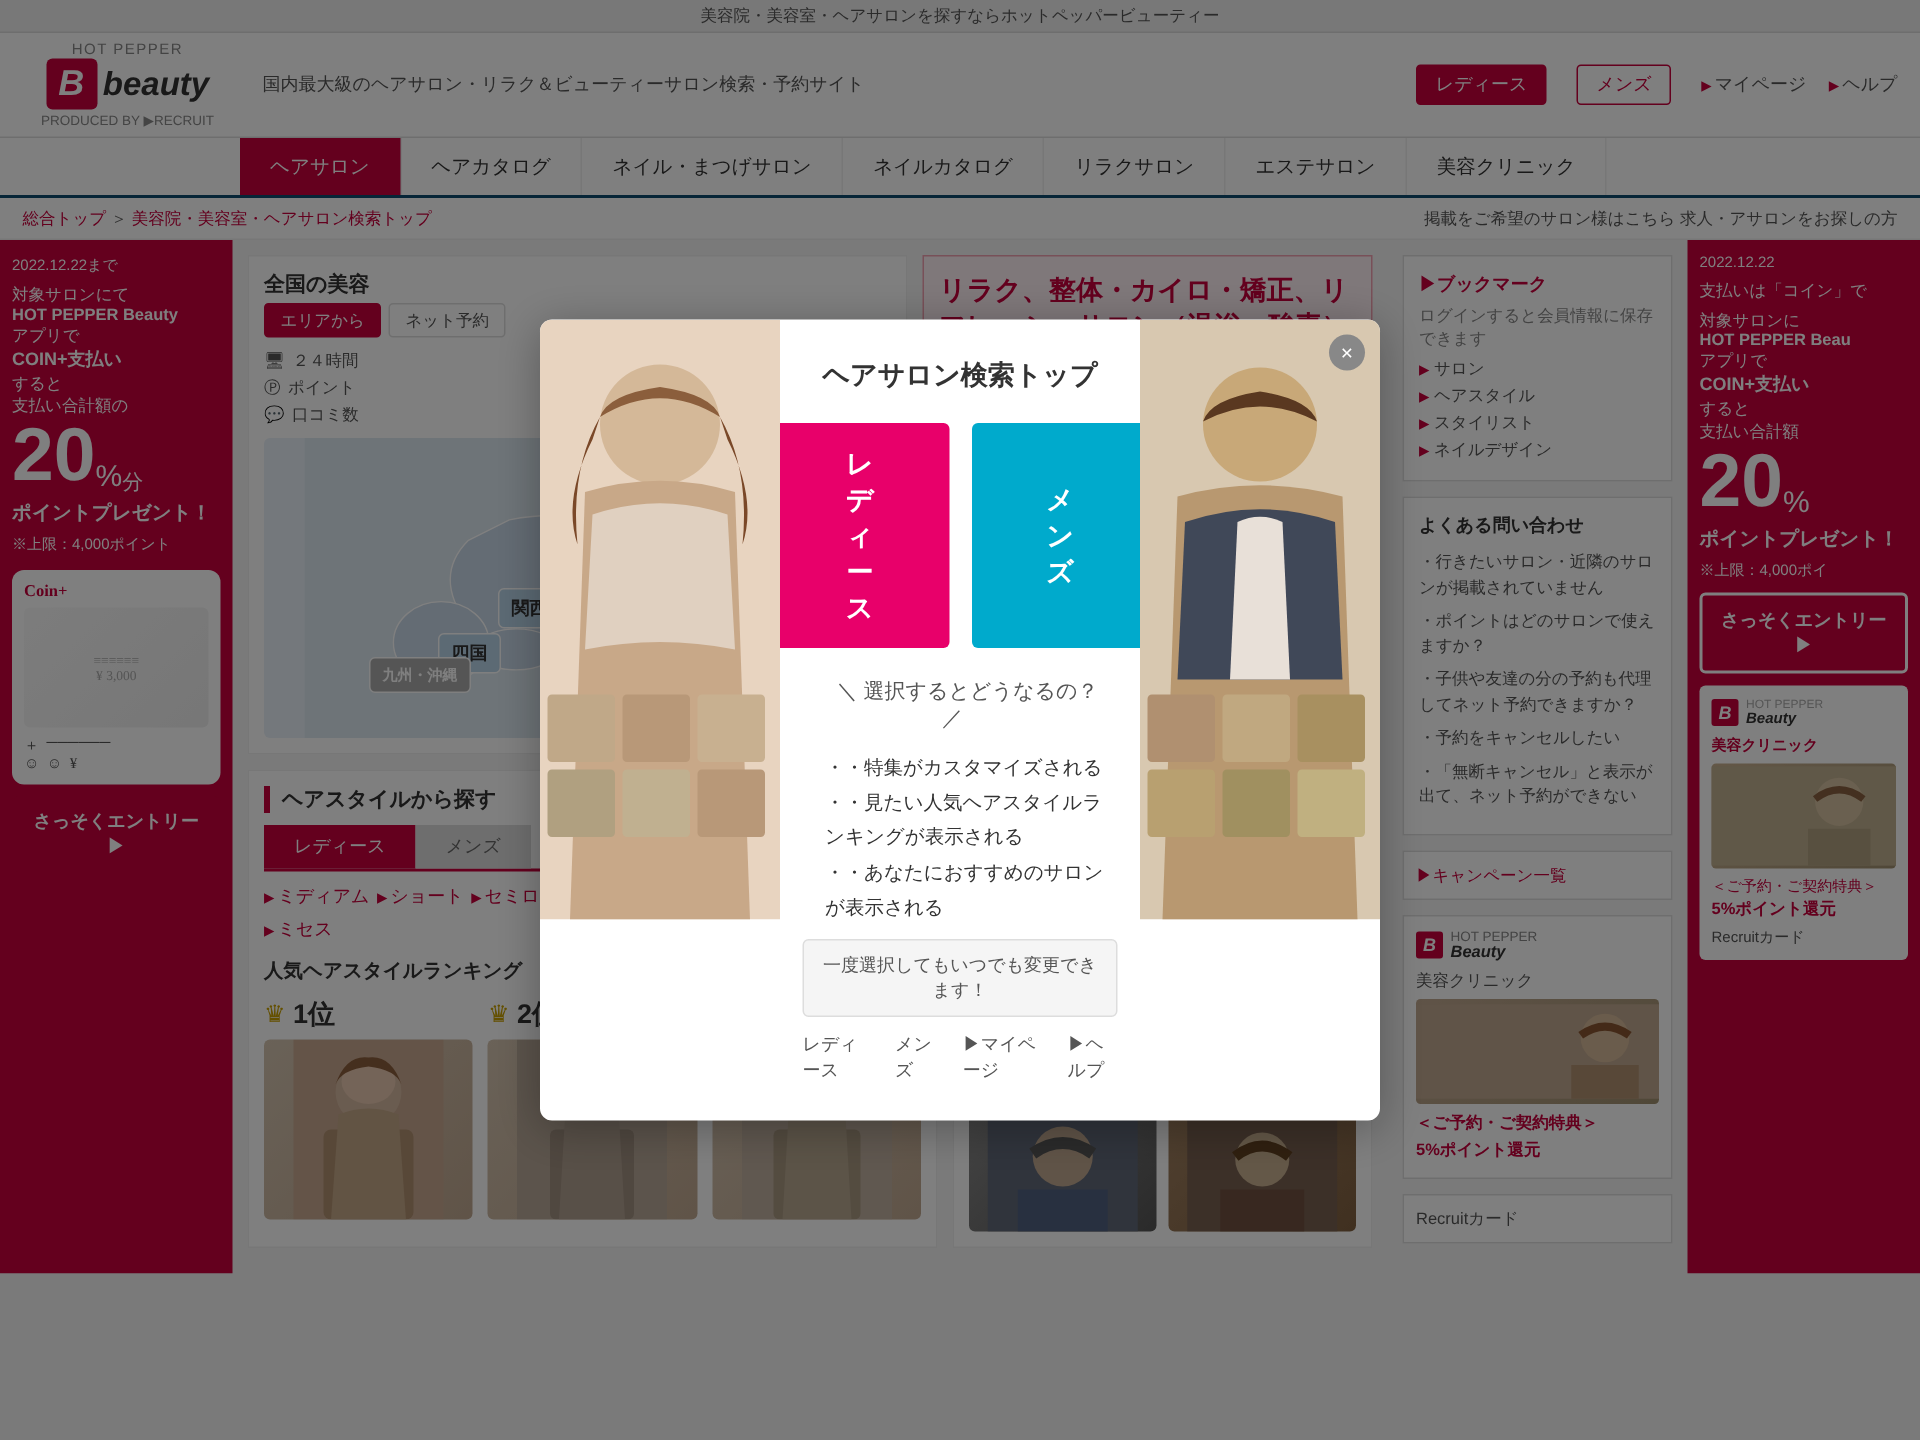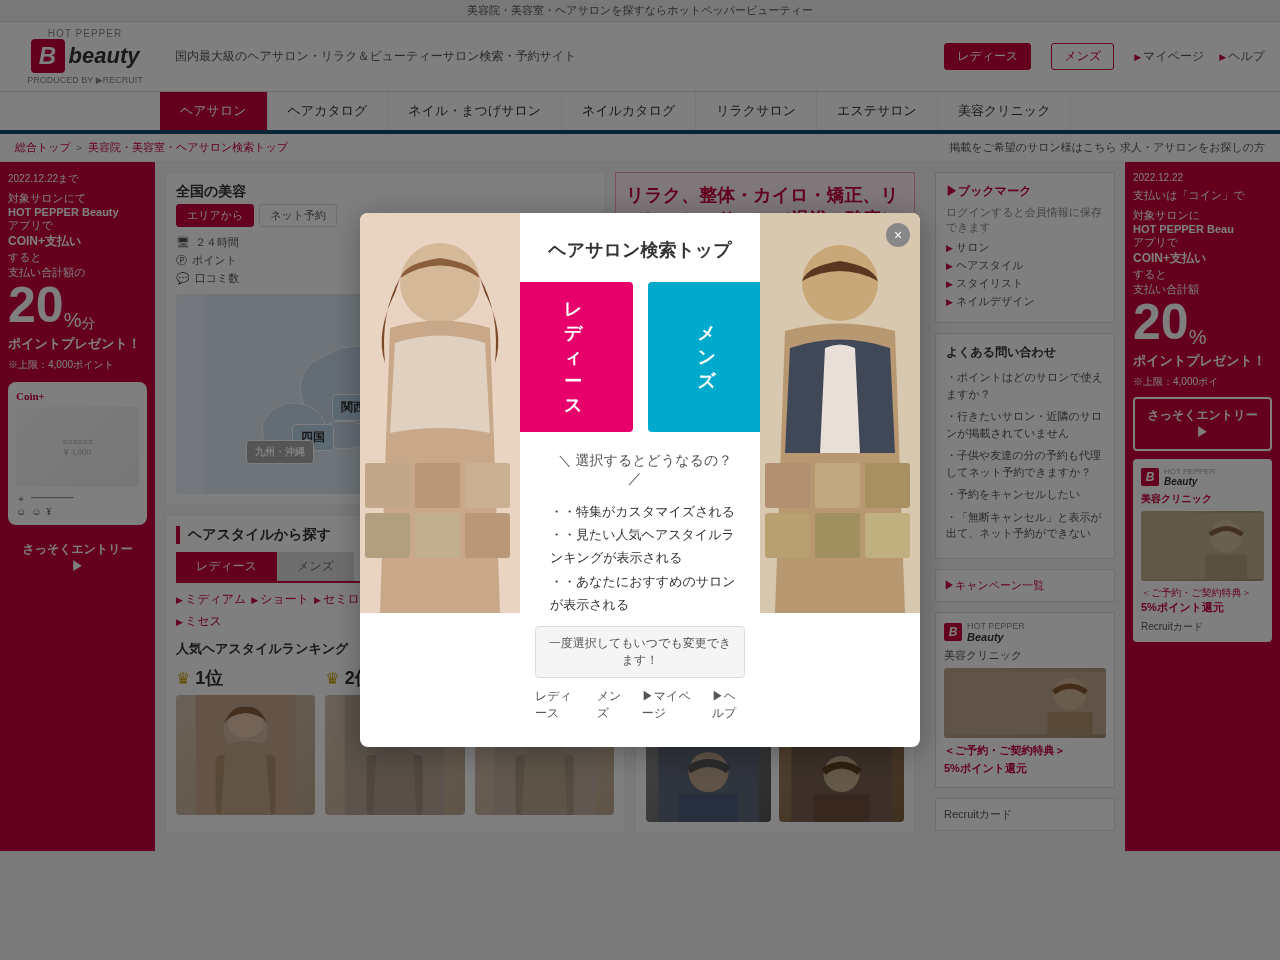--- a/index.html
+++ b/index.html
@@ -18,21 +18,21 @@
     #logo-recruit { font-size: 9px; color: #888; margin-top: 2px; }
     #header-tagline { color: #555; font-size: 12px; flex: 1; }
     #header-right { display: flex; gap: 20px; align-items: center; font-size: 12px; }
     .header-btn { background: white; border: 1px solid #c8003c; color: #c8003c; padding: 4px 12px; border-radius: 3px; cursor: pointer; font-size: 12px; }
     .header-btn.active { background: #c8003c; color: white; }
     #header-links { display: flex; gap: 15px; color: #555; }
     #header-links span { cursor: pointer; color: #555; }
     #header-links span:before { content: '▶'; font-size: 9px; margin-right: 2px; color: #c8003c; }
 
     
-    #nav { background: white; display: flex; border-bottom: 4px solid #0c4a6e; padding-left: 160px; }
+    #nav { background: white; display: flex; border-bottom: 2px solid #0c4a6e; padding-left: 160px; }
     .nav-item { padding: 10px 20px; cursor: pointer; font-size: 13px; color: #333; border-right: 1px solid #eee; }
     .nav-item.active { background: #c8003c; color: white; }
 
     
     #breadcrumb-bar { background: white; padding: 6px 15px; font-size: 11px; color: #666; border-bottom: 1px solid #eee; display: flex; justify-content: space-between; align-items: center; }
     #breadcrumb-bar a { color: #c8003c; text-decoration: none; }
     #breadcrumb-right { font-size: 11px; color: #555; }
 
     
     #main { display: flex; position: relative; }
@@ -459,22 +459,22 @@
       <h3 style="color:#c8003c;font-size:12px;">▶ブックマーク</h3>
       <div style="font-size:11px;color:#888;margin-bottom:5px;">ログインすると会員情報に保存できます</div>
       <a class="bookmark-link">サロン</a>
       <a class="bookmark-link">ヘアスタイル</a>
       <a class="bookmark-link">スタイリスト</a>
       <a class="bookmark-link">ネイルデザイン</a>
     </div>
 
     <div id="faq-section">
       <h3>よくある問い合わせ</h3>
+      <div class="faq-item">行きたいサロン・近隣のサロンが掲載されていません</div>
       <div class="faq-item">ポイントはどのサロンで使えますか？</div>
-      <div class="faq-item">行きたいサロン・近隣のサロンが掲載されていません</div>
       <div class="faq-item">子供や友達の分の予約も代理してネット予約できますか？</div>
       <div class="faq-item">予約をキャンセルしたい</div>
       <div class="faq-item">「無断キャンセル」と表示が出て、ネット予約ができない</div>
     </div>
 
     <div style="background:white;border:1px solid #ddd;padding:8px;margin-bottom:10px;">
       <a style="color:#c8003c;font-size:11px;margin-top:28px;">▶キャンペーン一覧</a>
     </div>
 
     <div id="sidebar-bottom-promo">

